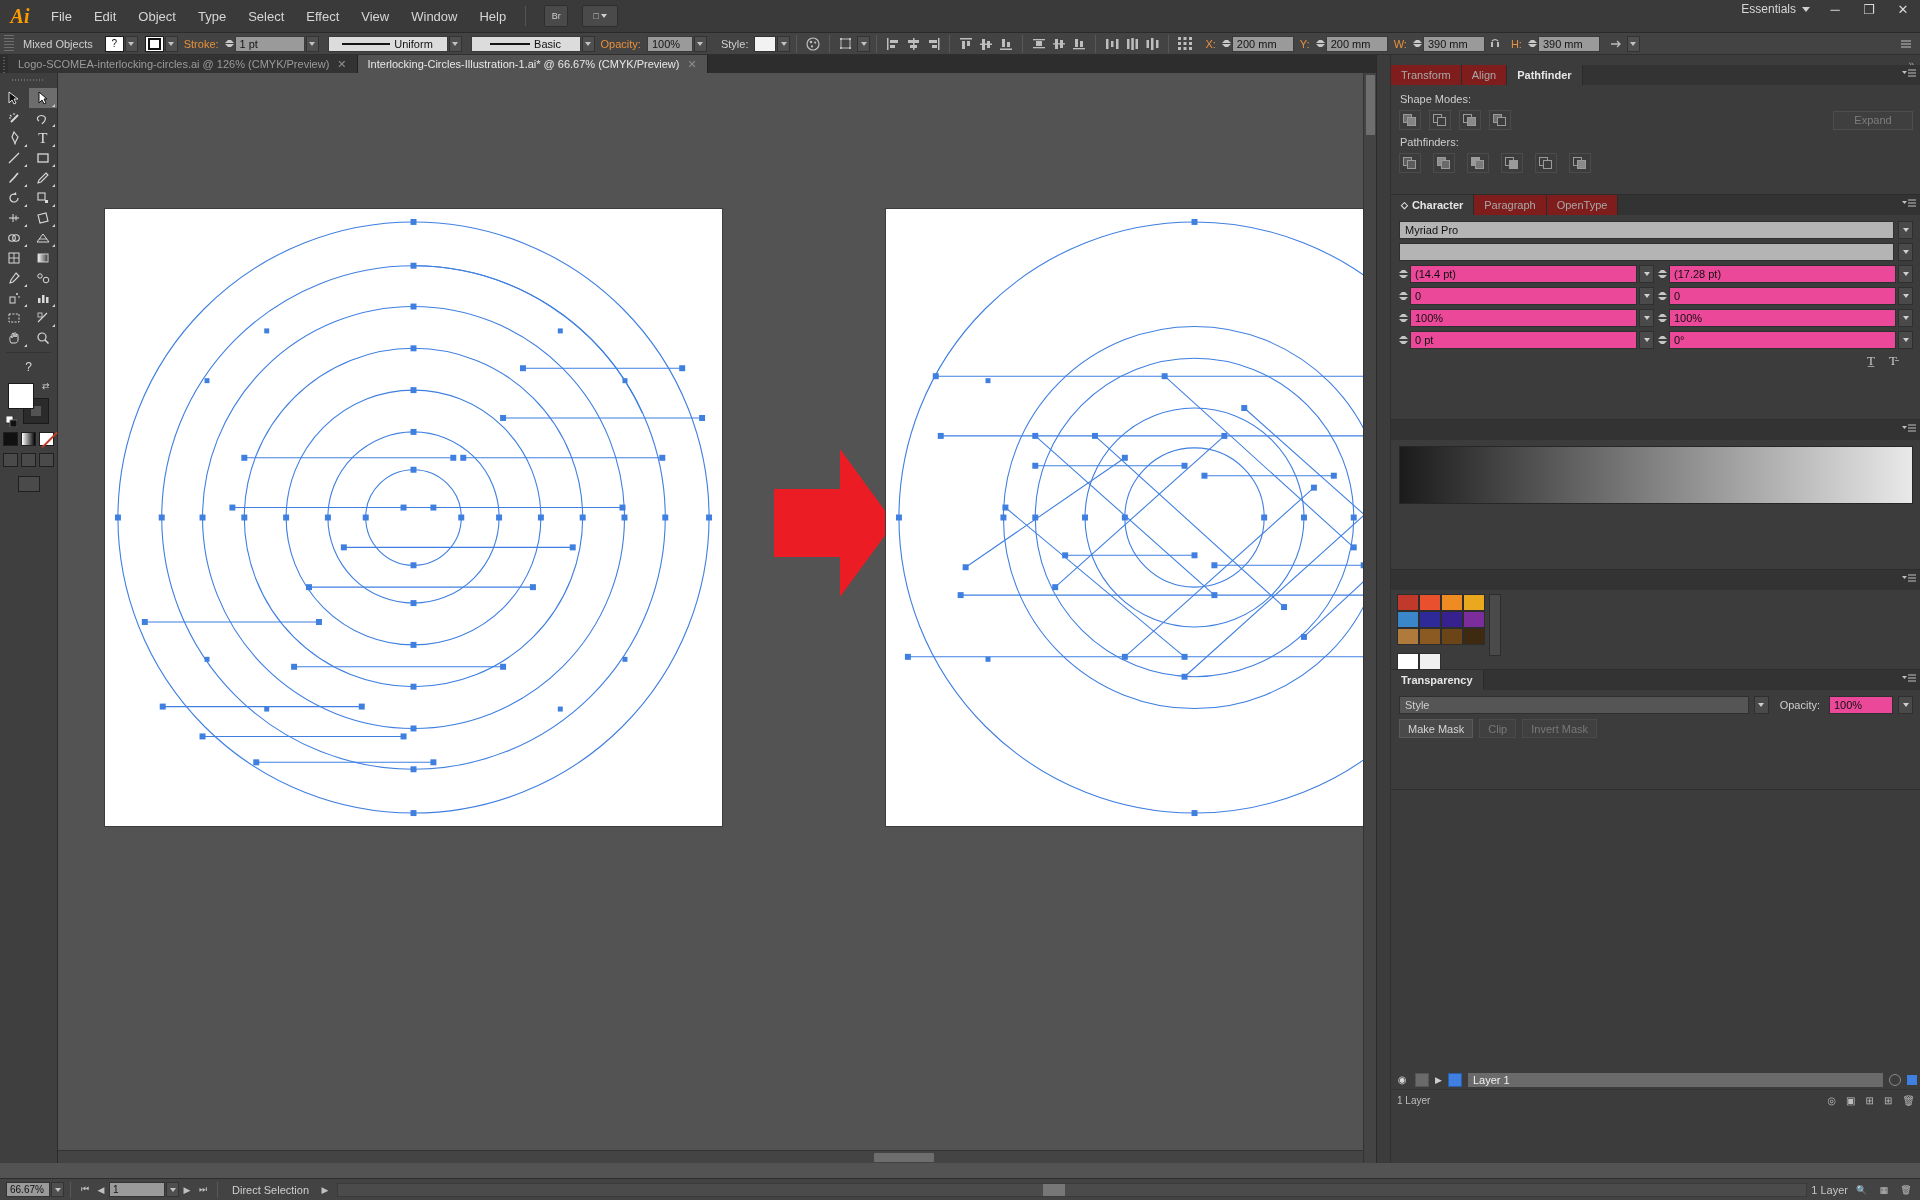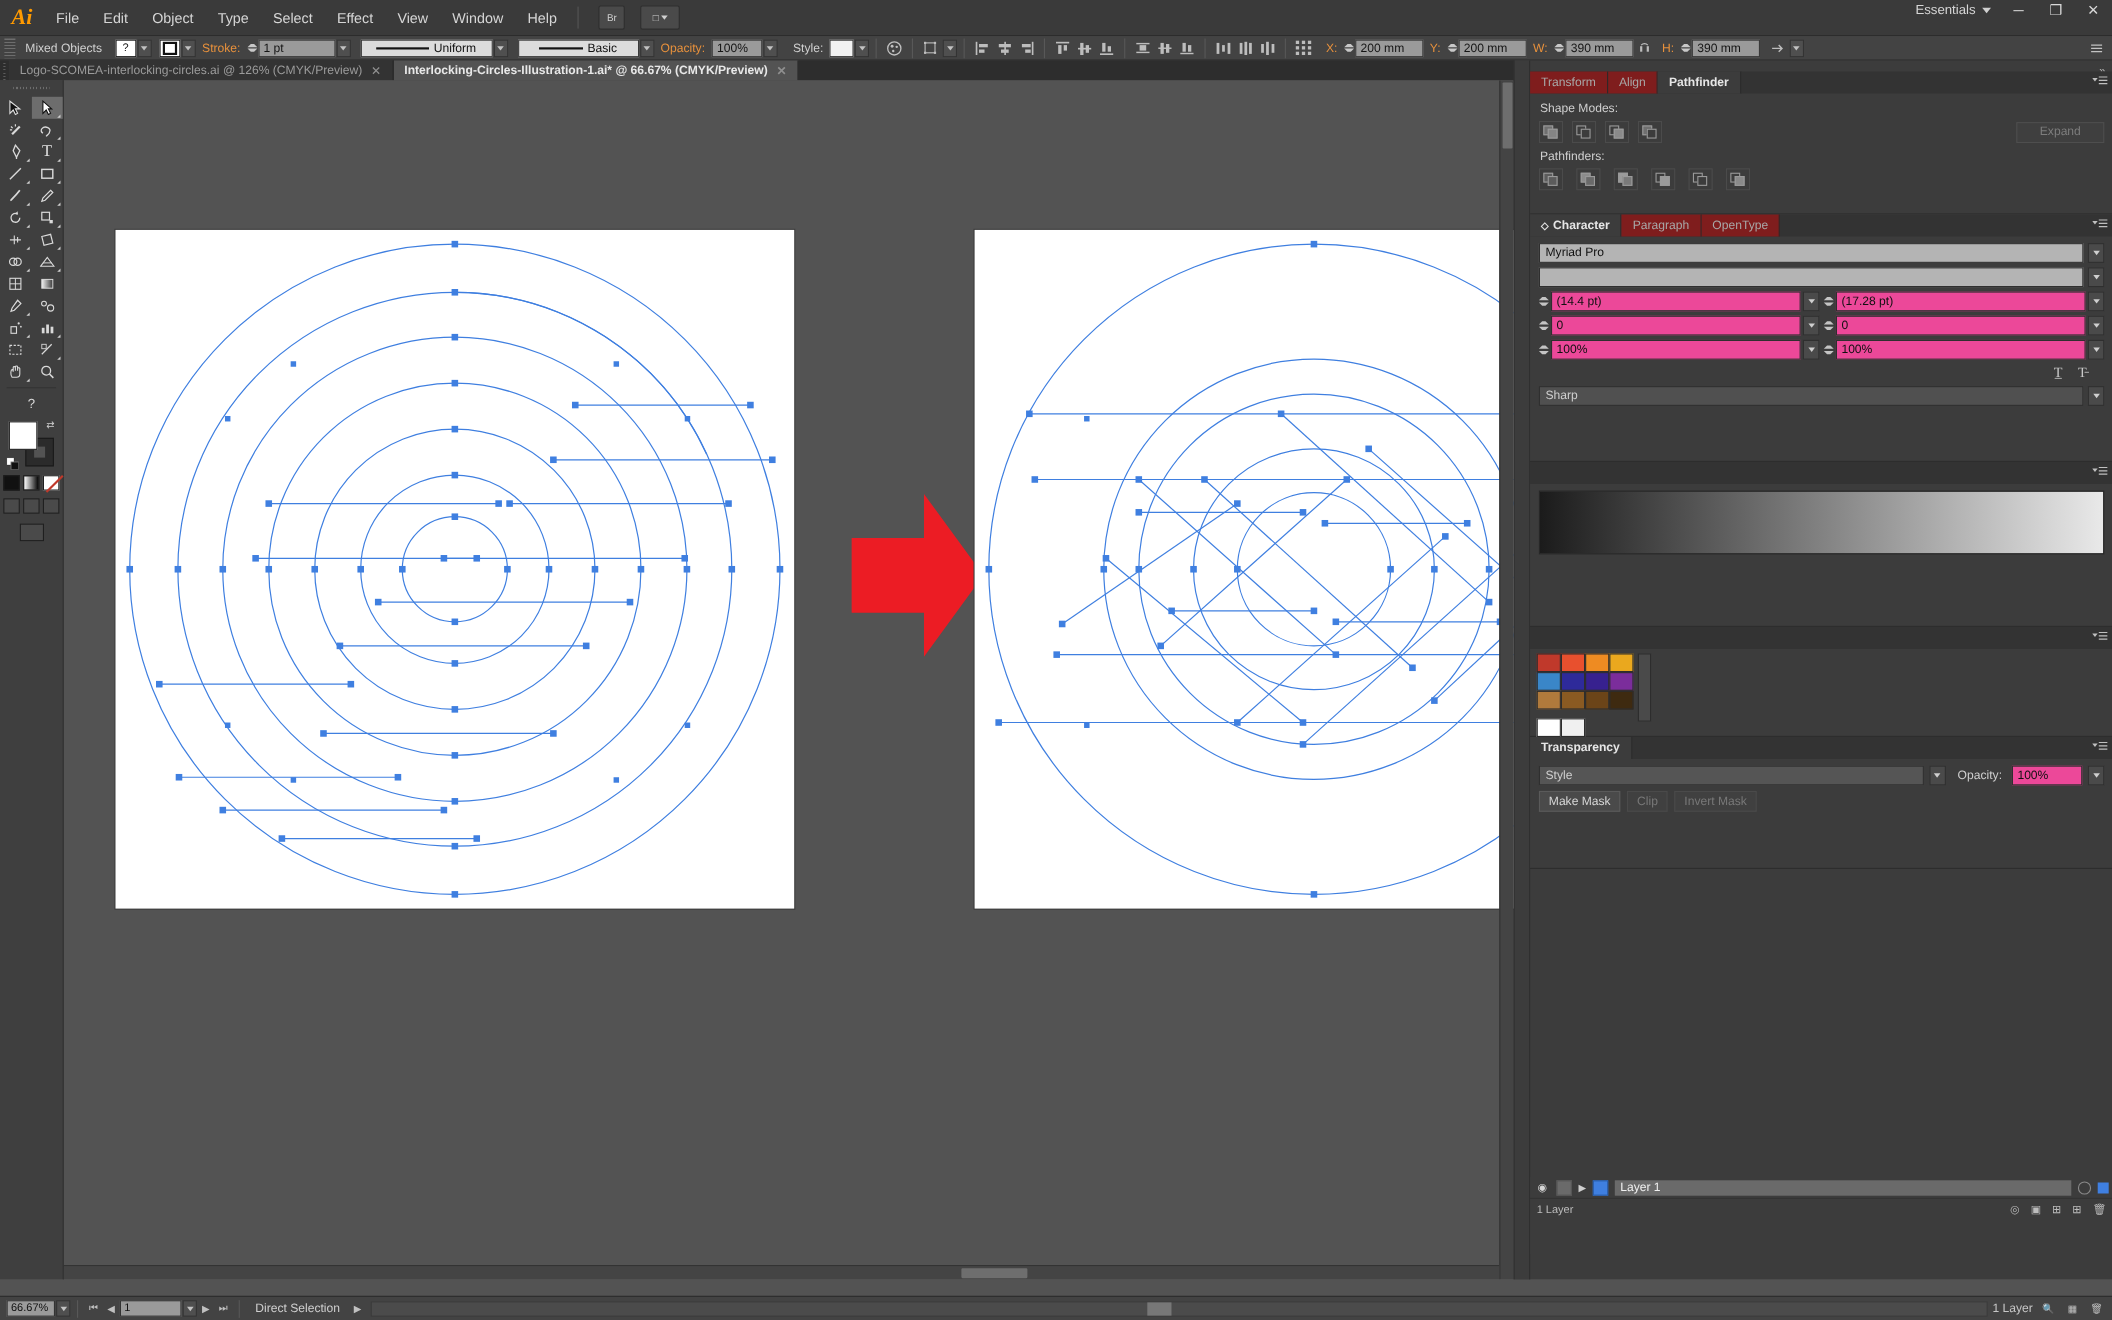--- a/index.html
+++ b/index.html
@@ -106,21 +106,21 @@
     background:#2d2d2d; display:flex; align-items:stretch; font-size:11px;
   }
   .tab-grip{ width:8px; background:#2d2d2d;
     background-image:repeating-linear-gradient(to bottom,#5c5c5c 0,#5c5c5c 1px,transparent 1px,transparent 3px);
     background-size:2px 100%; background-repeat:no-repeat; background-position:3px 2px;}
   .tab {
     display:flex; align-items:center; gap:8px; padding:0 10px;
     background:#333333; color:#9b9b9b; border-right:1px solid #222;
     font-size:11px; white-space:nowrap;
   }
-  .tab.active { background:#535353; color:#e8e8e8; font-weight:bold; }
+  .tab.active { background:#535353; color:#e8e8e8; font-weight:normal; }
   .tab .x { color:#8f8f8f; font-size:11px; }
   .tabbar-fill { flex:1; background:#2d2d2d; }
 
   
   .toolbar {
     position:absolute; left:0; top:73px; width:58px; height:1090px;
     background:#3f3f3f; border-right:1px solid #2b2b2b;
   }
   .tb-grip{ height:9px; background:
     repeating-linear-gradient(to right,#6d6d6d 0,#6d6d6d 1px,transparent 1px,transparent 3px);
@@ -1138,27 +1138,41 @@
           </div>
           <div class="ch-cell">
             <div class="ch-spin">
                 <div class="u"></div>
                 <div class="d"></div>
               </div>
             <div class="ch-val">100%</div>
             <div class="ch-dd"></div>
           </div>
         </div>
+        <div class="ch-half" style="margin-top:4px">
+          <div class="ch-cell">
+            <div class="ch-spin">
+                <div class="u"></div>
+                <div class="d"></div>
+              </div>
+            <div class="ch-val">0 pt</div>
+            <div class="ch-dd"></div>
+          </div>
+          <div class="ch-cell">
+            <div class="ch-spin">
+                <div class="u"></div>
+                <div class="d"></div>
+              </div>
+            <div class="ch-val">0°</div>
+            <div class="ch-dd"></div>
+          </div>
+        </div>
         <div class="tt-row">
           <span class="tt-ico">T̲</span>
           <span class="tt-ico">T̵</span>
-        </div>
-        <div class="aa-row">
-          <div class="aa-field">Sharp</div>
-          <div class="ch-dd"></div>
         </div>
       </div>
     </div>
 
     <div class="panel" style="left:14px; top:365px; width:530px; height:150px;">
       <div class="panel-tabs">
         <div class="pmenu">
           <svg width="14" height="10" viewBox="0 0 14 10">
               <path d="M0 2 l5 0 -2.5 3 z" fill="#c0c0c0"></path>
               <path d="M6 1h8M6 4h8M6 7h8" stroke="#c0c0c0" stroke-width="1.1"></path>

